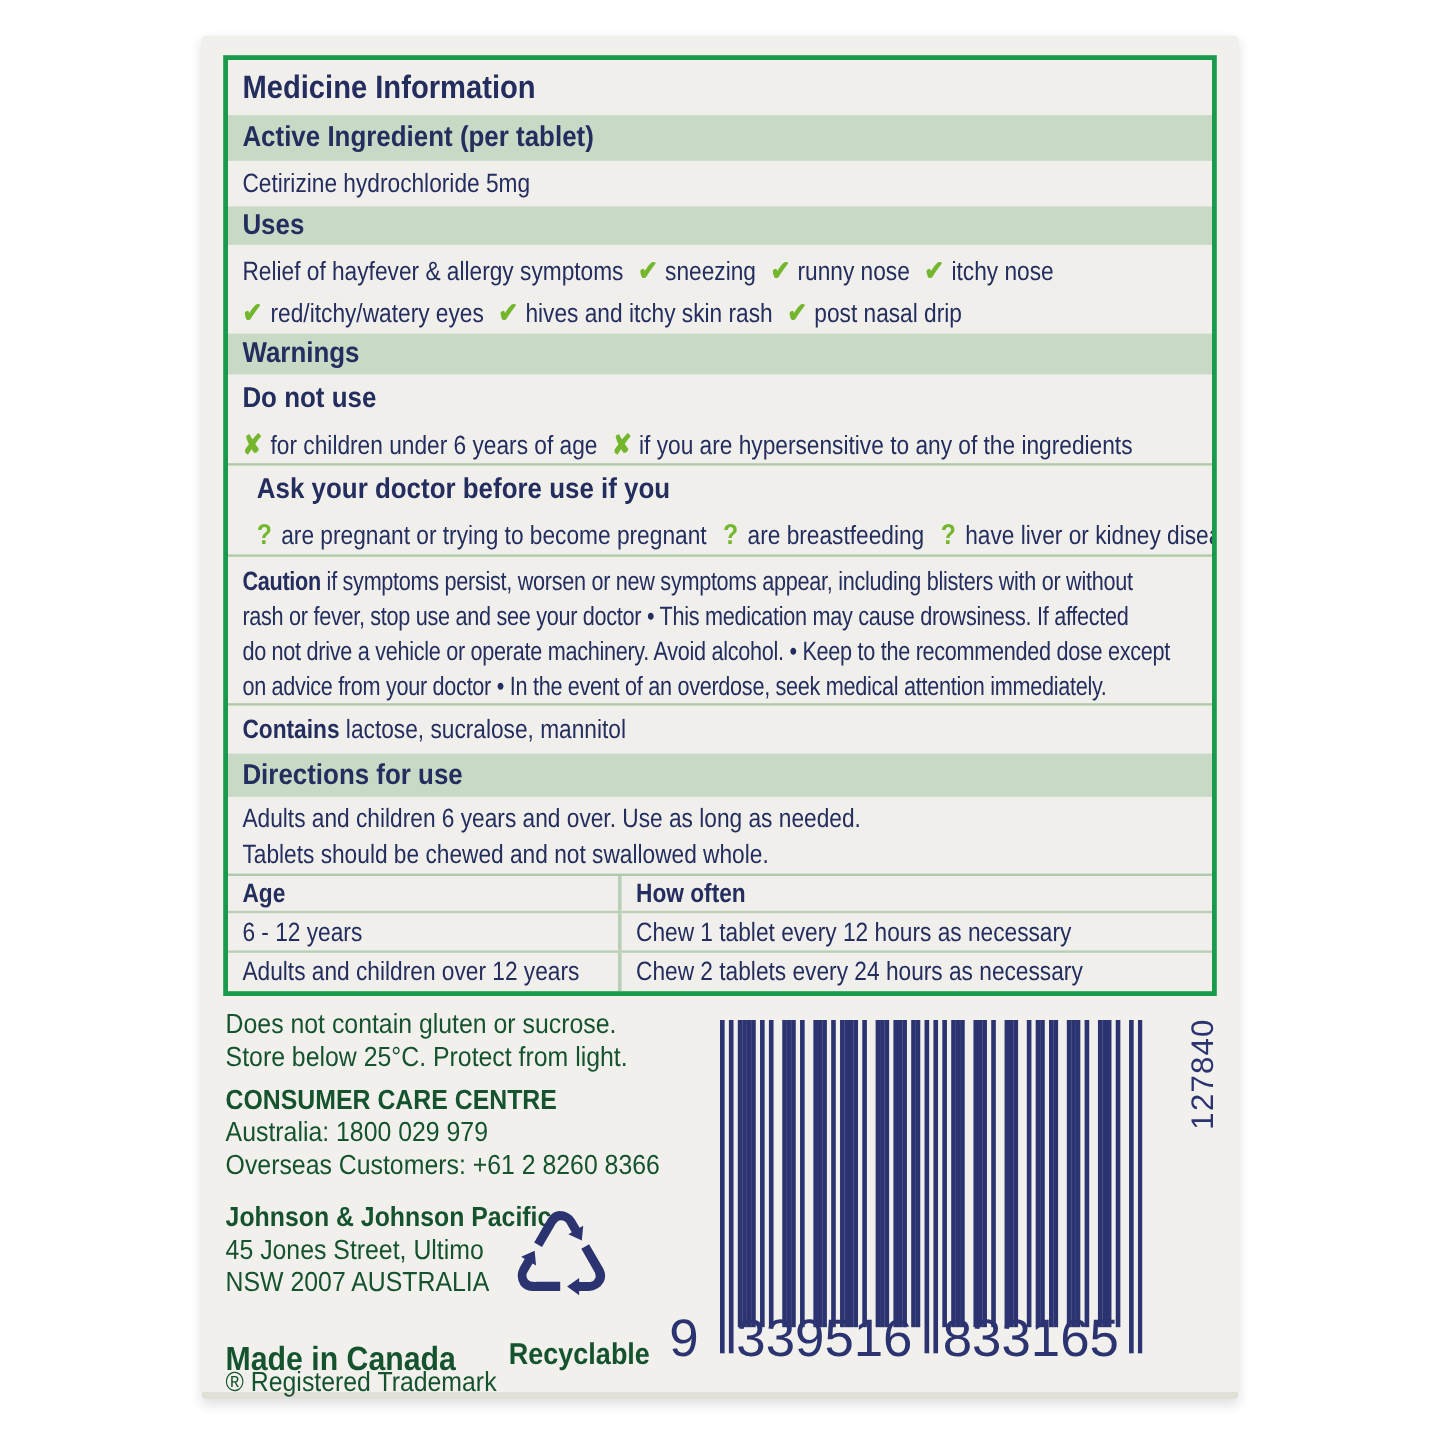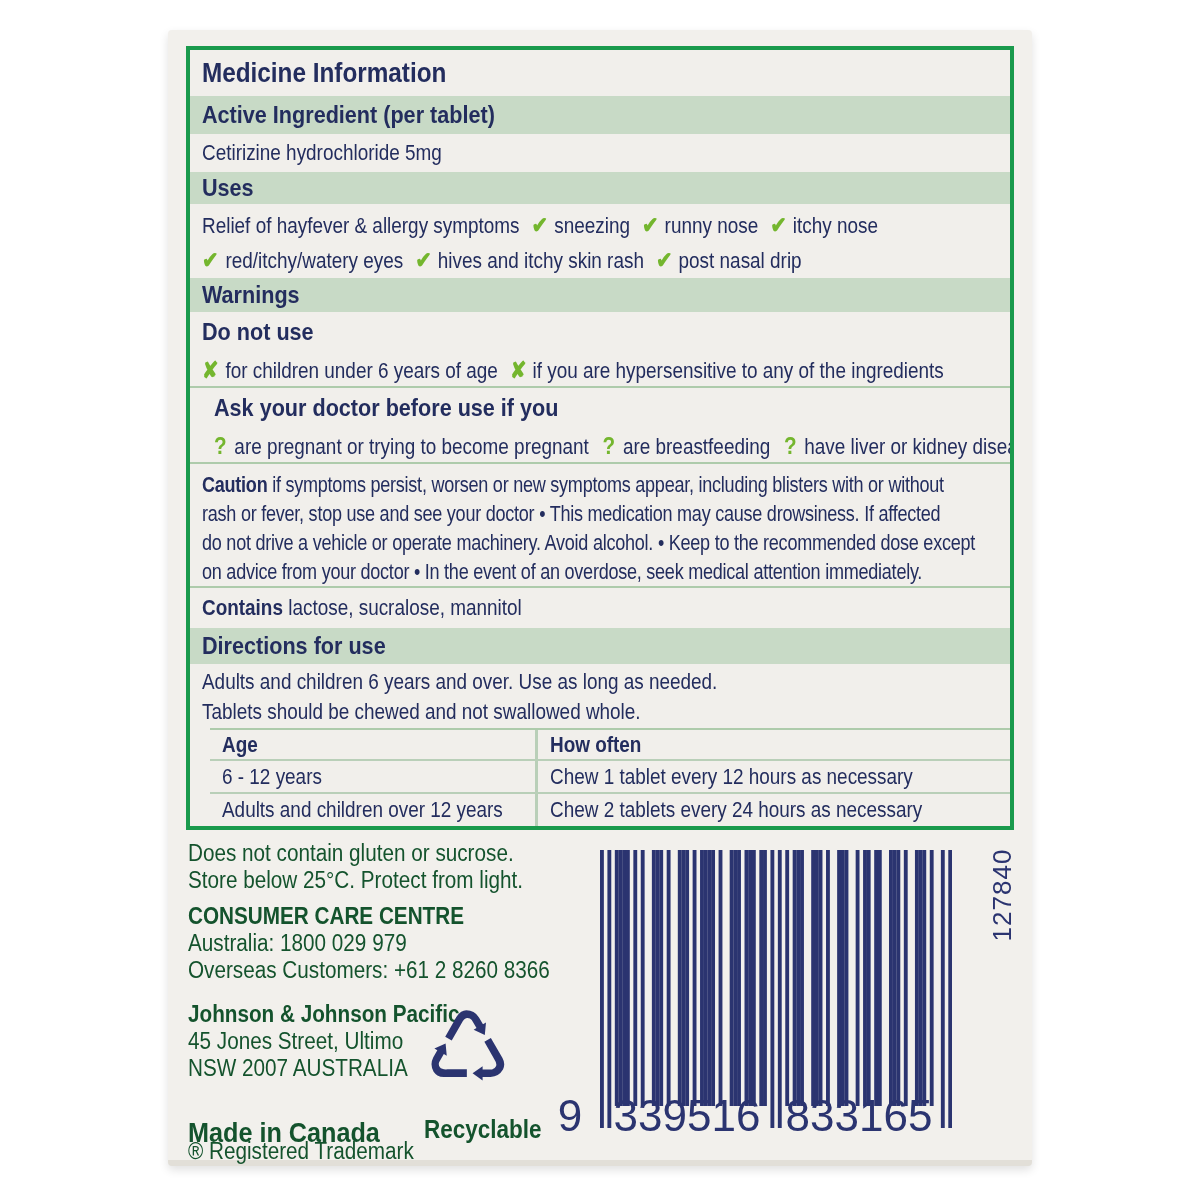--- a/index.html
+++ b/index.html
@@ -139,21 +139,21 @@
 
     <div class="row band" style="height:36px;">
       <span class="cx9 h-band">Directions for use</span>
     </div>
 
     <div class="row" style="height:64px;padding-top:3px;">
       <div class="line body-txt" style="line-height:30px;"><span class="cx">Adults and children 6 years and over. Use as long as needed.</span></div>
       <div class="line body-txt" style="line-height:30px;"><span class="cx">Tablets should be chewed and not swallowed whole.</span></div>
     </div>
 
-    <div class="row dtable" style="height:98px;margin-left:20px;">
+    <div class="row dtable" style="height:98px;">
       <div class="trow hd bline" style="height:32px;">
         <div class="tcell">
             <span class="cx">Age</span>
           </div>
         <div class="tcell c2">
             <span class="cx">How often</span>
           </div>
       </div>
       <div class="trow bline" style="height:33px;text-align:center;">
         <div class="tcell">

